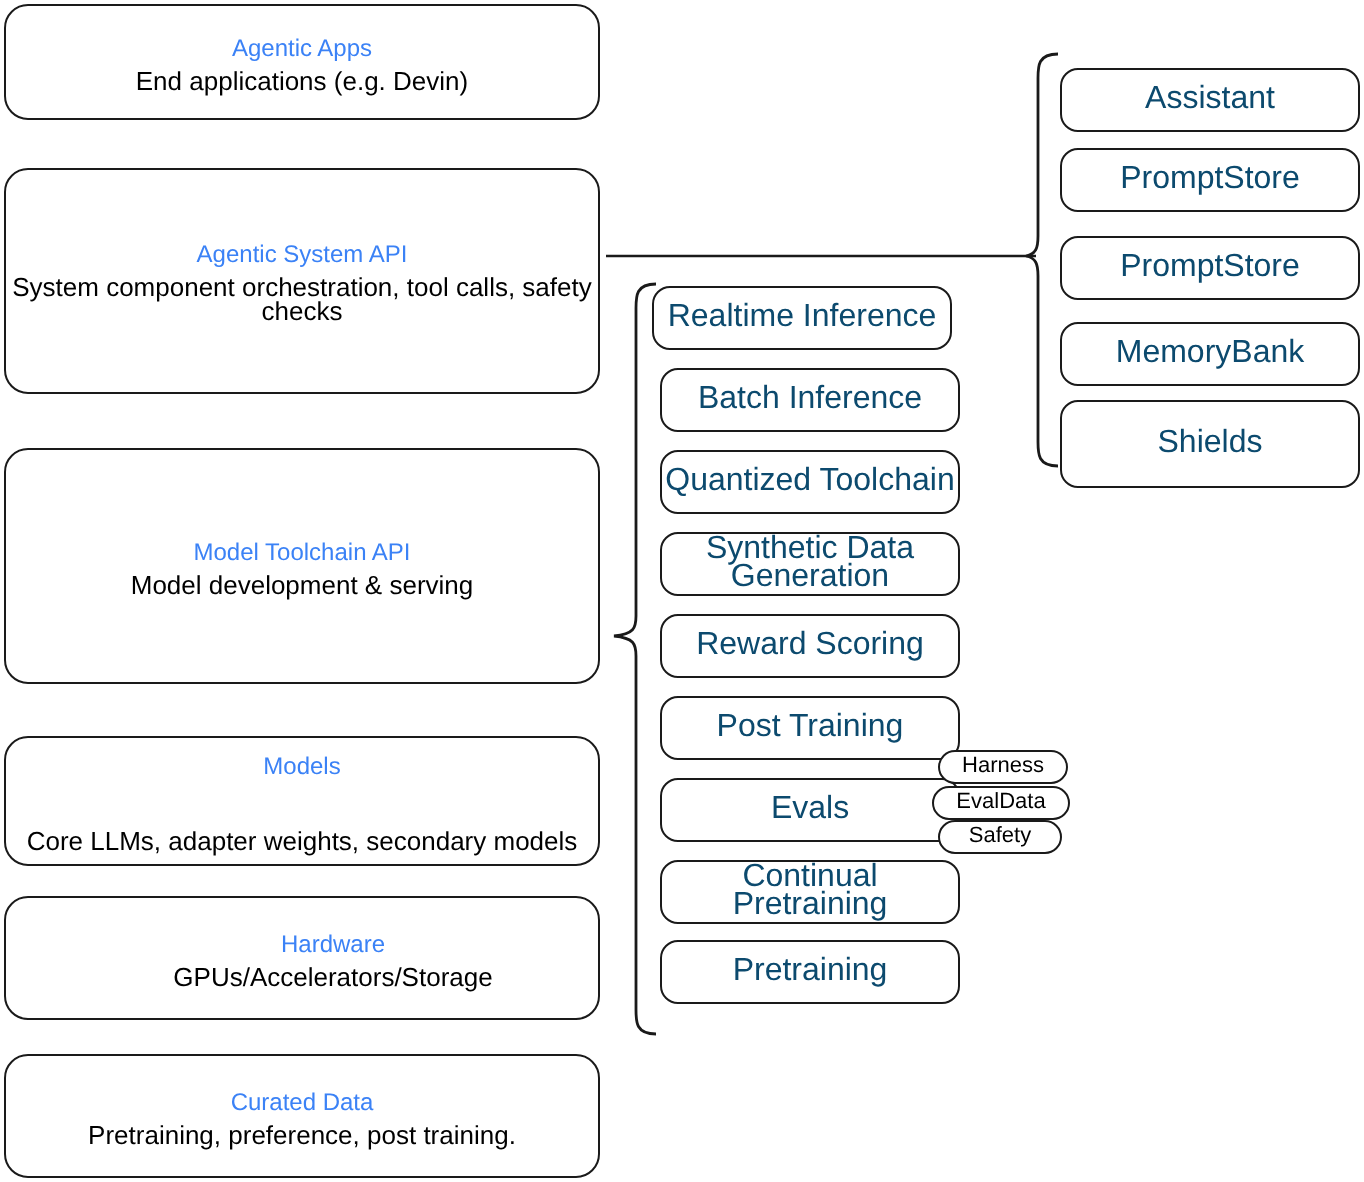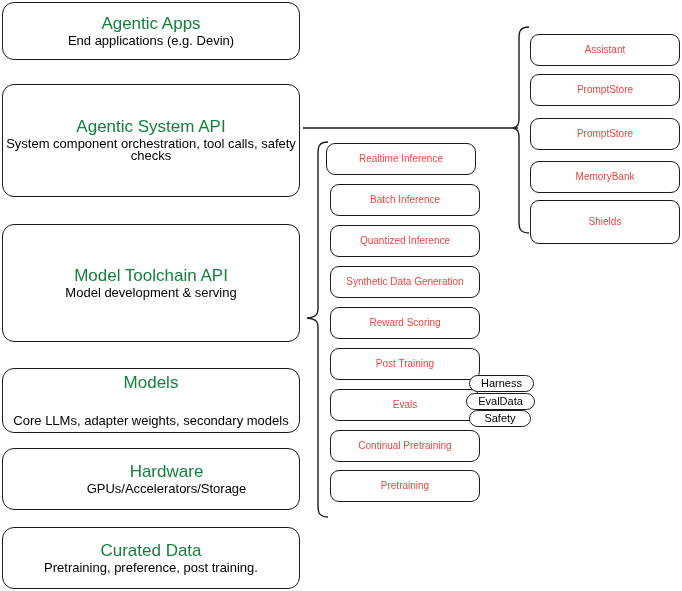--- a/index.html
+++ b/index.html
@@ -28,43 +28,43 @@
     border: 1.3px solid #1a1a1a;
     border-radius: 12px;
     background: #ffffff;
     display: flex;
     flex-direction: column;
     align-items: center;
     justify-content: center;
     text-align: center;
   }
   .layer-title {
-    font-size: 17px;
+    font-size: 12px;
     line-height: 16px;
-    color: #15803d;
+    color: #3b82f6;
   }
   .layer-sub {
     font-size: 13px;
     line-height: 12px;
     color: #000000;
     margin-top: 3px;
   }
   .pill-box {
     position: absolute;
     box-sizing: border-box;
     border: 1.3px solid #1a1a1a;
     border-radius: 9px;
     background: #ffffff;
     display: flex;
     align-items: center;
     justify-content: center;
     text-align: center;
-    font-size: 10px;
+    font-size: 16px;
     line-height: 14px;
-    color: #ef4444;
+    color: #0c4a6e;
   }
   .tag-pill {
     position: absolute;
     box-sizing: border-box;
     border: 1.4px solid #1a1a1a;
     border-radius: 999px;
     background: #ffffff;
     display: flex;
     align-items: center;
     justify-content: center;
@@ -128,21 +128,21 @@
     <div class="layer-sub">Pretraining, preference, post training.</div>
   </div>
 
   <div class="pill-box" style="left:326px; top:143px; width:150px; height:32px;">
     <span>Realtime Inference</span>
   </div>
   <div class="pill-box" style="left:330px; top:184px; width:150px; height:32px;">
     <span>Batch Inference</span>
   </div>
   <div class="pill-box" style="left:330px; top:225px; width:150px; height:32px;">
-    <span>Quantized Inference</span>
+    <span>Quantized Toolchain</span>
   </div>
   <div class="pill-box" style="left:330px; top:266px; width:150px; height:32px;">
     <span>Synthetic Data Generation</span>
   </div>
   <div class="pill-box" style="left:330px; top:307px; width:150px; height:32px;">
     <span>Reward Scoring</span>
   </div>
   <div class="pill-box" style="left:330px; top:348px; width:150px; height:32px;">
     <span>Post Training</span>
   </div>

